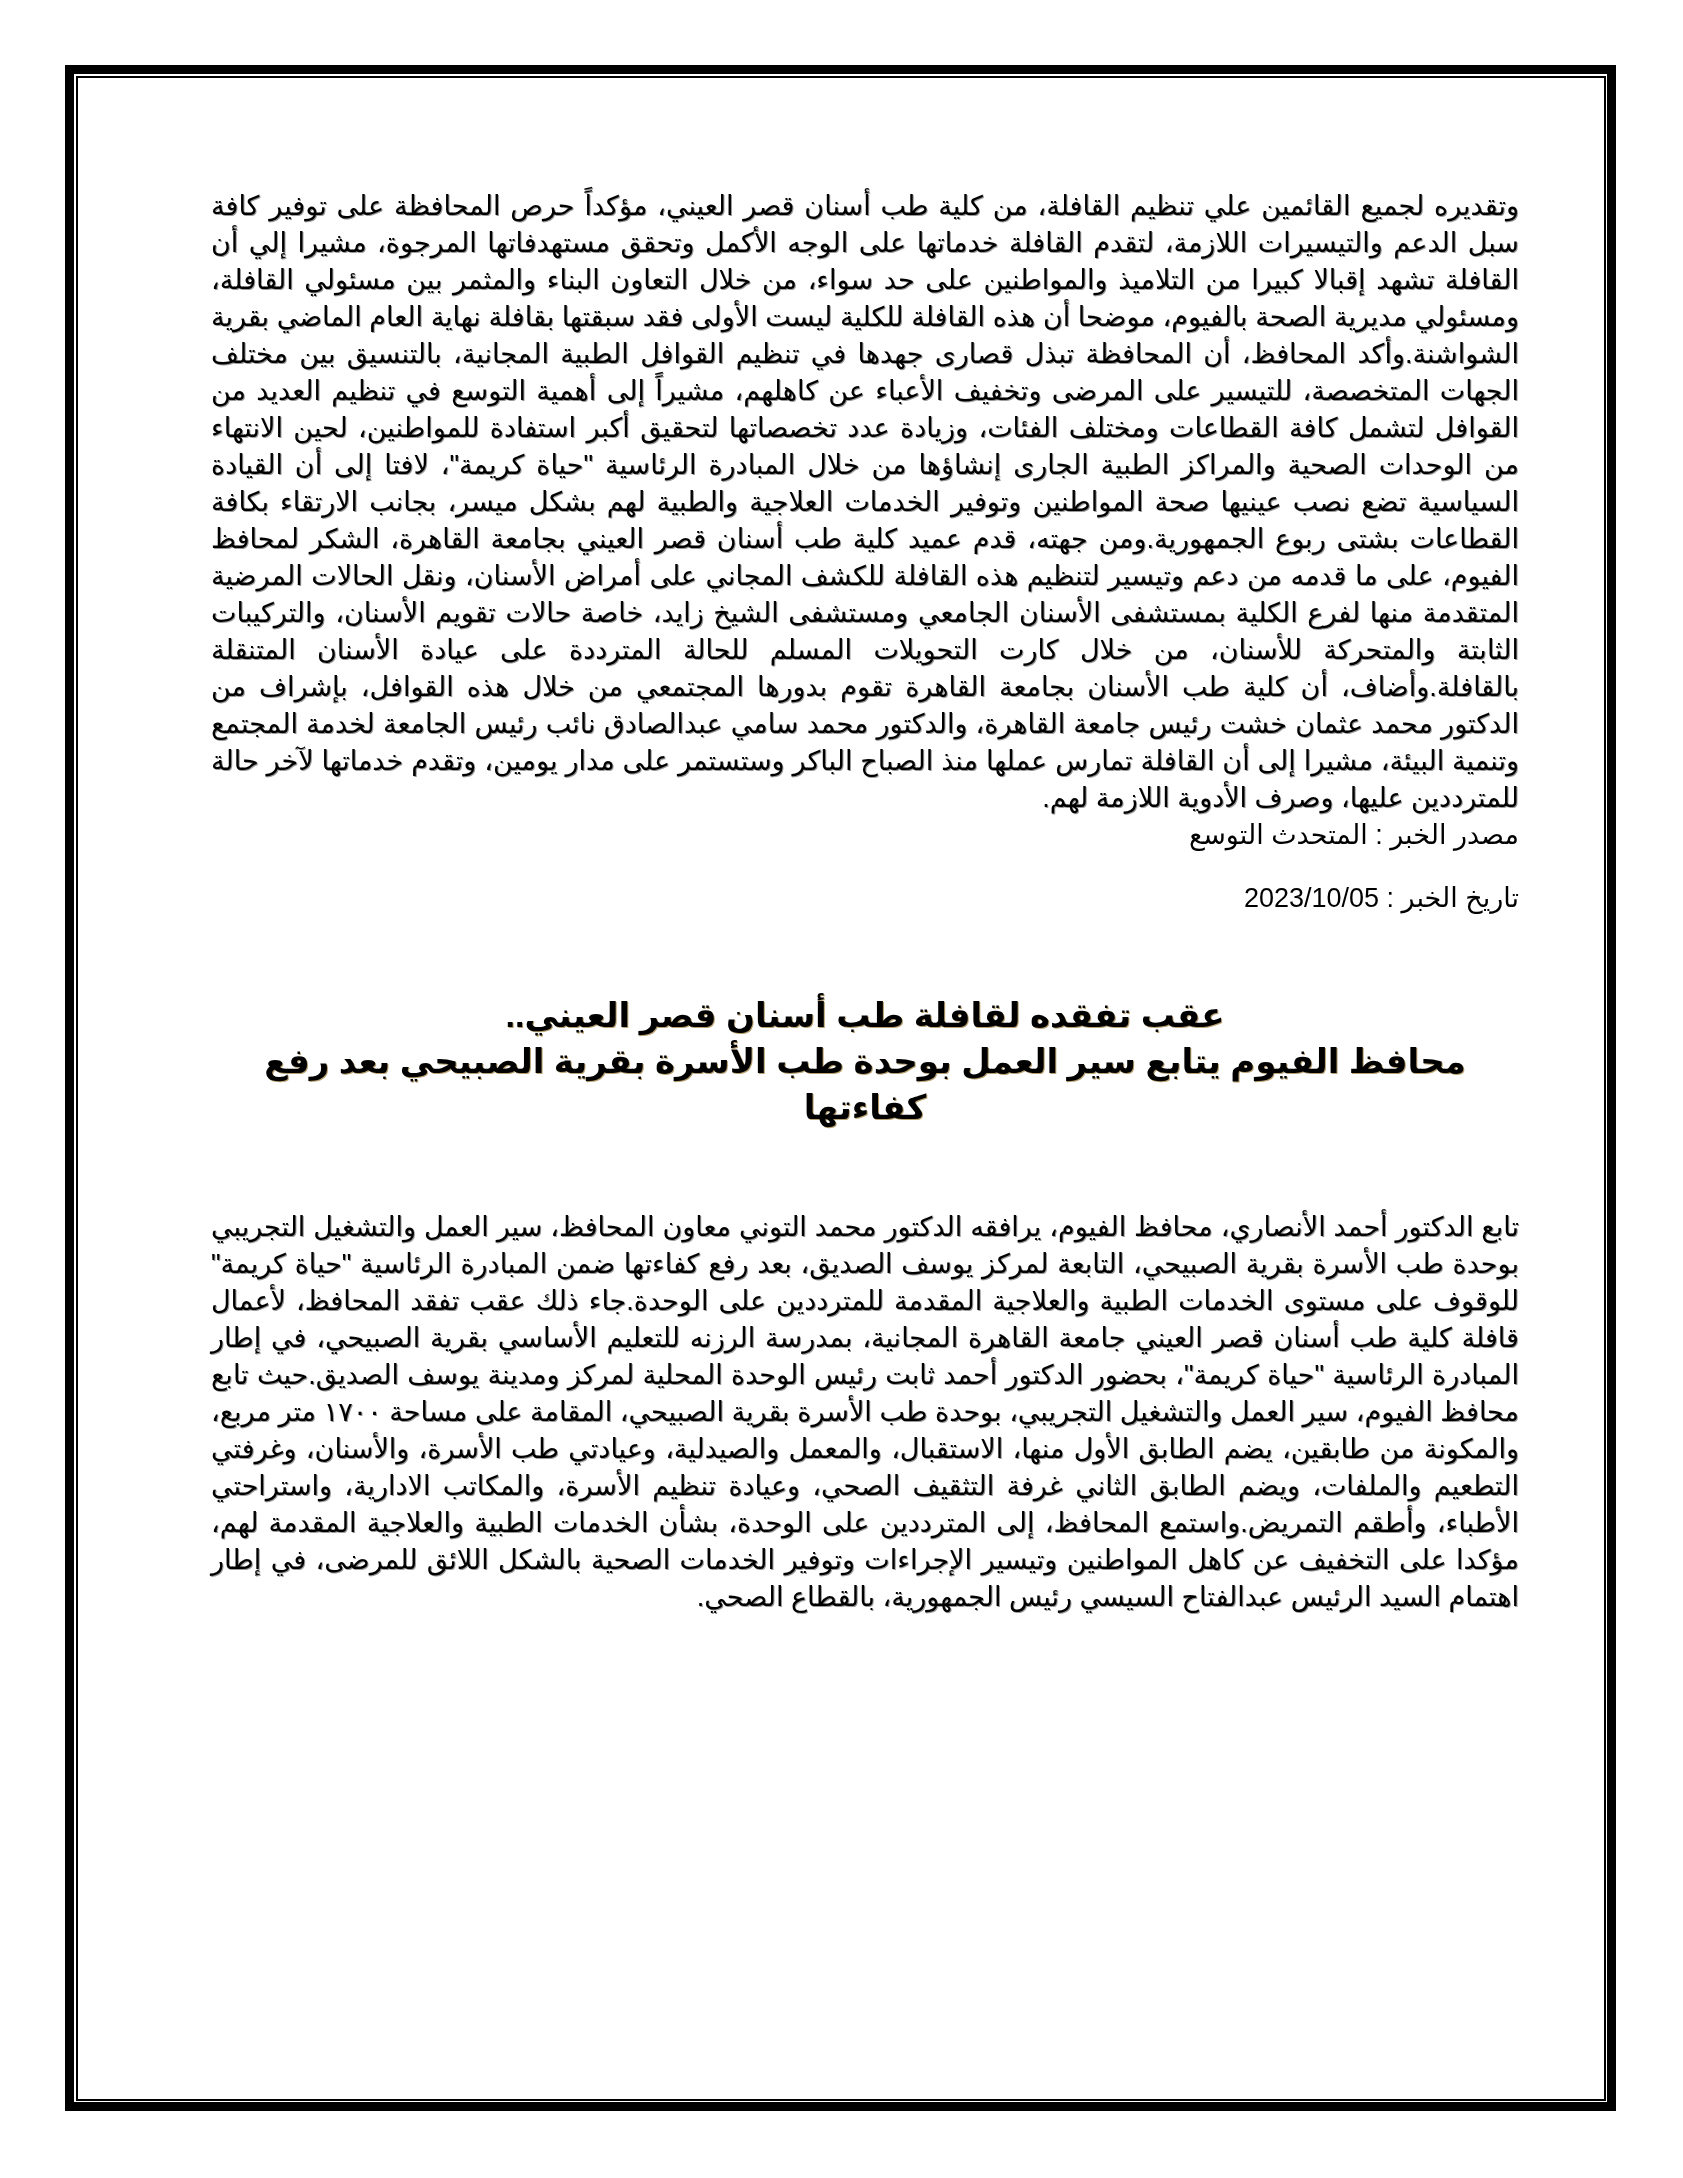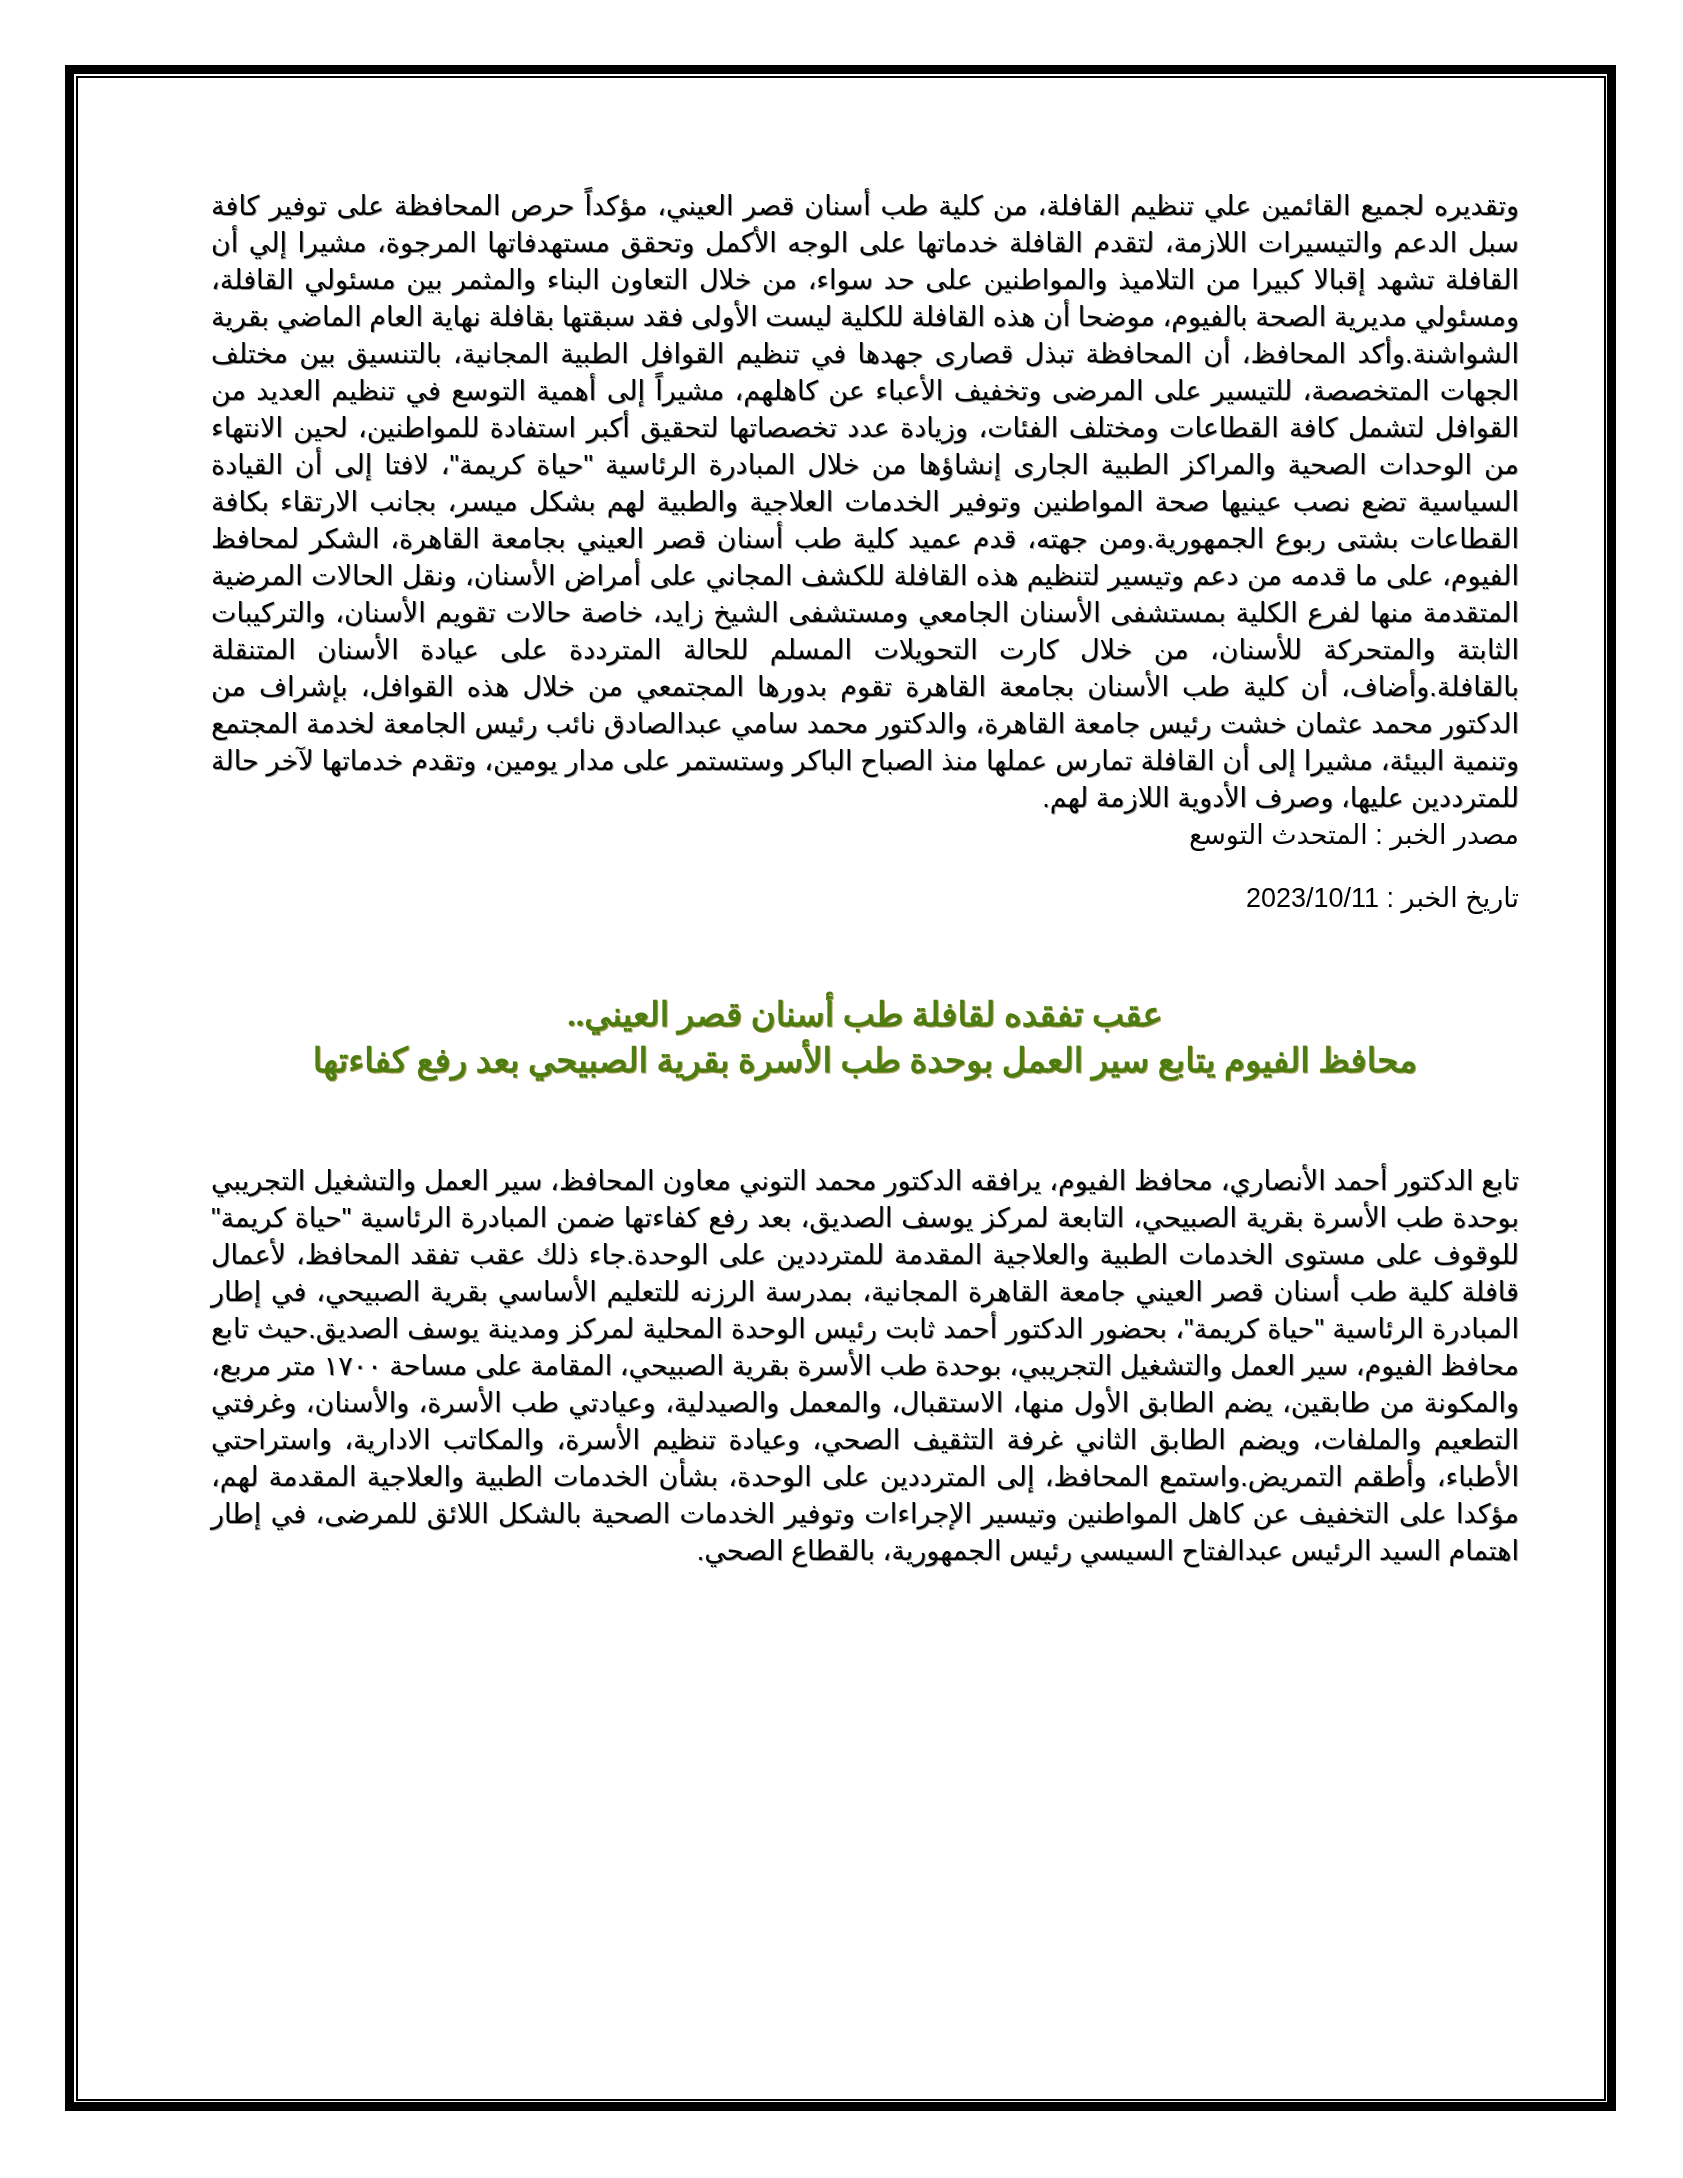--- a/index.html
+++ b/index.html
@@ -81,25 +81,25 @@
 </head>
 <body>
 
 <div class="frame-outer"></div>
 <div class="frame-inner"></div>
 
 <div class="content">
   <section>
     <p class="para">وتقديره لجميع القائمين علي تنظيم القافلة، من كلية طب أسنان قصر العيني، مؤكداً حرص المحافظة على توفير كافة سبل الدعم والتيسيرات اللازمة، لتقدم القافلة خدماتها على الوجه الأكمل وتحقق مستهدفاتها المرجوة، مشيرا إلي أن القافلة تشهد إقبالا كبيرا من التلاميذ والمواطنين على حد سواء، من خلال التعاون البناء والمثمر بين مسئولي القافلة، ومسئولي مديرية الصحة بالفيوم، موضحا أن هذه القافلة للكلية ليست الأولى فقد سبقتها بقافلة نهاية العام الماضي بقرية الشواشنة.وأكد المحافظ، أن المحافظة تبذل قصارى جهدها في تنظيم القوافل الطبية المجانية، بالتنسيق بين مختلف الجهات المتخصصة، للتيسير على المرضى وتخفيف الأعباء عن كاهلهم، مشيراً إلى أهمية التوسع في تنظيم العديد من القوافل لتشمل كافة القطاعات ومختلف الفئات، وزيادة عدد تخصصاتها لتحقيق أكبر استفادة للمواطنين، لحين الانتهاء من الوحدات الصحية والمراكز الطبية الجارى إنشاؤها من خلال المبادرة الرئاسية "حياة كريمة"، لافتا إلى أن القيادة السياسية تضع نصب عينيها صحة المواطنين وتوفير الخدمات العلاجية والطبية لهم بشكل ميسر، بجانب الارتقاء بكافة القطاعات بشتى ربوع الجمهورية.ومن جهته، قدم عميد كلية طب أسنان قصر العيني بجامعة القاهرة، الشكر لمحافظ الفيوم، على ما قدمه من دعم وتيسير لتنظيم هذه القافلة للكشف المجاني على أمراض الأسنان، ونقل الحالات المرضية المتقدمة منها لفرع الكلية بمستشفى الأسنان الجامعي ومستشفى الشيخ زايد، خاصة حالات تقويم الأسنان، والتركيبات الثابتة والمتحركة للأسنان، من خلال كارت التحويلات المسلم للحالة المترددة على عيادة الأسنان المتنقلة بالقافلة.وأضاف، أن كلية طب الأسنان بجامعة القاهرة تقوم بدورها المجتمعي من خلال هذه القوافل، بإشراف من الدكتور محمد عثمان خشت رئيس جامعة القاهرة، والدكتور محمد سامي عبدالصادق نائب رئيس الجامعة لخدمة المجتمع وتنمية البيئة، مشيرا إلى أن القافلة تمارس عملها منذ الصباح الباكر وستستمر على مدار يومين، وتقدم خدماتها لآخر حالة للمترددين عليها، وصرف الأدوية اللازمة لهم.</p>
     <p class="meta-line">مصدر الخبر : المتحدث التوسع</p>
-    <p class="date-line">تاريخ الخبر : 2023/10/11</p>
+    <p class="date-line">تاريخ الخبر : 2023/10/05</p>
   </section>
 
   <section>
-    <div class="headline-block" style="color: #4d7c0f; font-family: Liberation Serif, serif;">
+    <div class="headline-block" style="color: #000000;">
       <div>عقب تفقده لقافلة طب أسنان قصر العيني..</div>
       <div>محافظ الفيوم يتابع سير العمل بوحدة طب الأسرة بقرية الصبيحي بعد رفع كفاءتها</div>
     </div>
     <div class="article2">
       <p class="para">تابع الدكتور أحمد الأنصاري، محافظ الفيوم، يرافقه الدكتور محمد التوني معاون المحافظ، سير العمل والتشغيل التجريبي بوحدة طب الأسرة بقرية الصبيحي، التابعة لمركز يوسف الصديق، بعد رفع كفاءتها ضمن المبادرة الرئاسية "حياة كريمة" للوقوف على مستوى الخدمات الطبية والعلاجية المقدمة للمترددين على الوحدة.جاء ذلك عقب تفقد المحافظ، لأعمال قافلة كلية طب أسنان قصر العيني جامعة القاهرة المجانية، بمدرسة الرزنه للتعليم الأساسي بقرية الصبيحي، في إطار المبادرة الرئاسية "حياة كريمة"، بحضور الدكتور أحمد ثابت رئيس الوحدة المحلية لمركز ومدينة يوسف الصديق.حيث تابع محافظ الفيوم، سير العمل والتشغيل التجريبي، بوحدة طب الأسرة بقرية الصبيحي، المقامة على مساحة ١٧٠٠ متر مربع، والمكونة من طابقين، يضم الطابق الأول منها، الاستقبال، والمعمل والصيدلية، وعيادتي طب الأسرة، والأسنان، وغرفتي التطعيم والملفات، ويضم الطابق الثاني غرفة التثقيف الصحي، وعيادة تنظيم الأسرة، والمكاتب الادارية، واستراحتي الأطباء، وأطقم التمريض.واستمع المحافظ، إلى المترددين على الوحدة، بشأن الخدمات الطبية والعلاجية المقدمة لهم، مؤكدا على التخفيف عن كاهل المواطنين وتيسير الإجراءات وتوفير الخدمات الصحية بالشكل اللائق للمرضى، في إطار اهتمام السيد الرئيس عبدالفتاح السيسي رئيس الجمهورية، بالقطاع الصحي.</p>
     </div>
   </section>
 </div>
 
 

